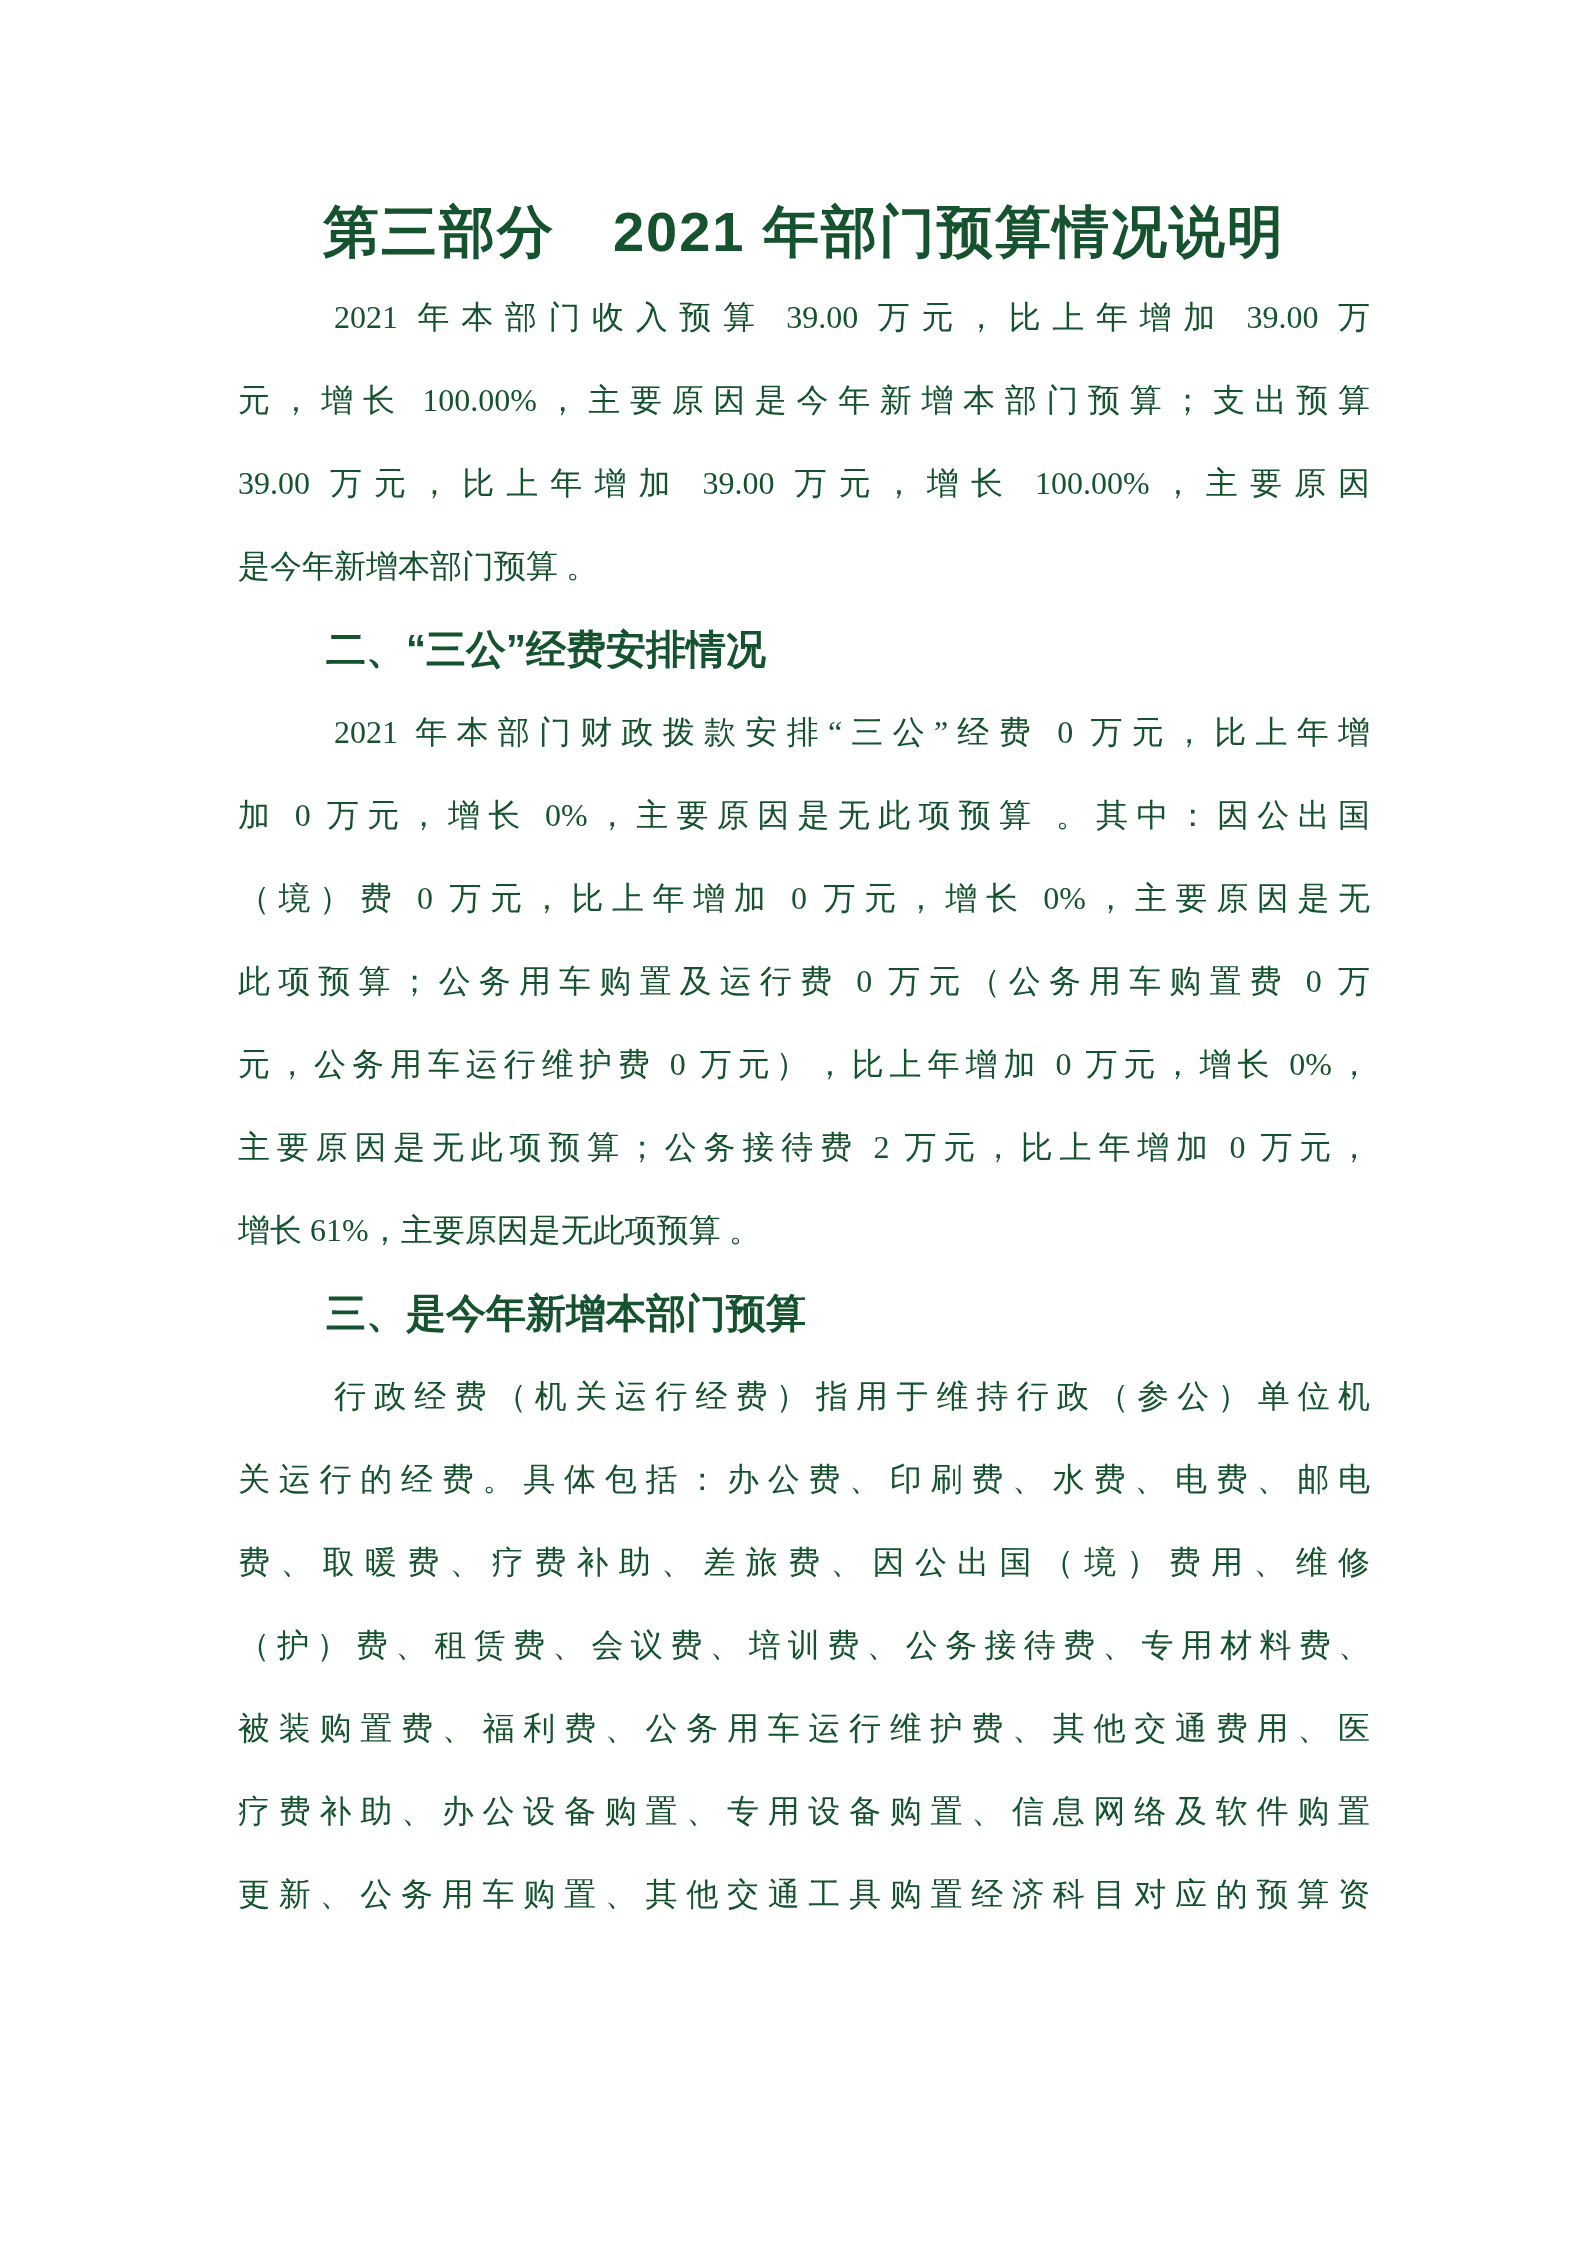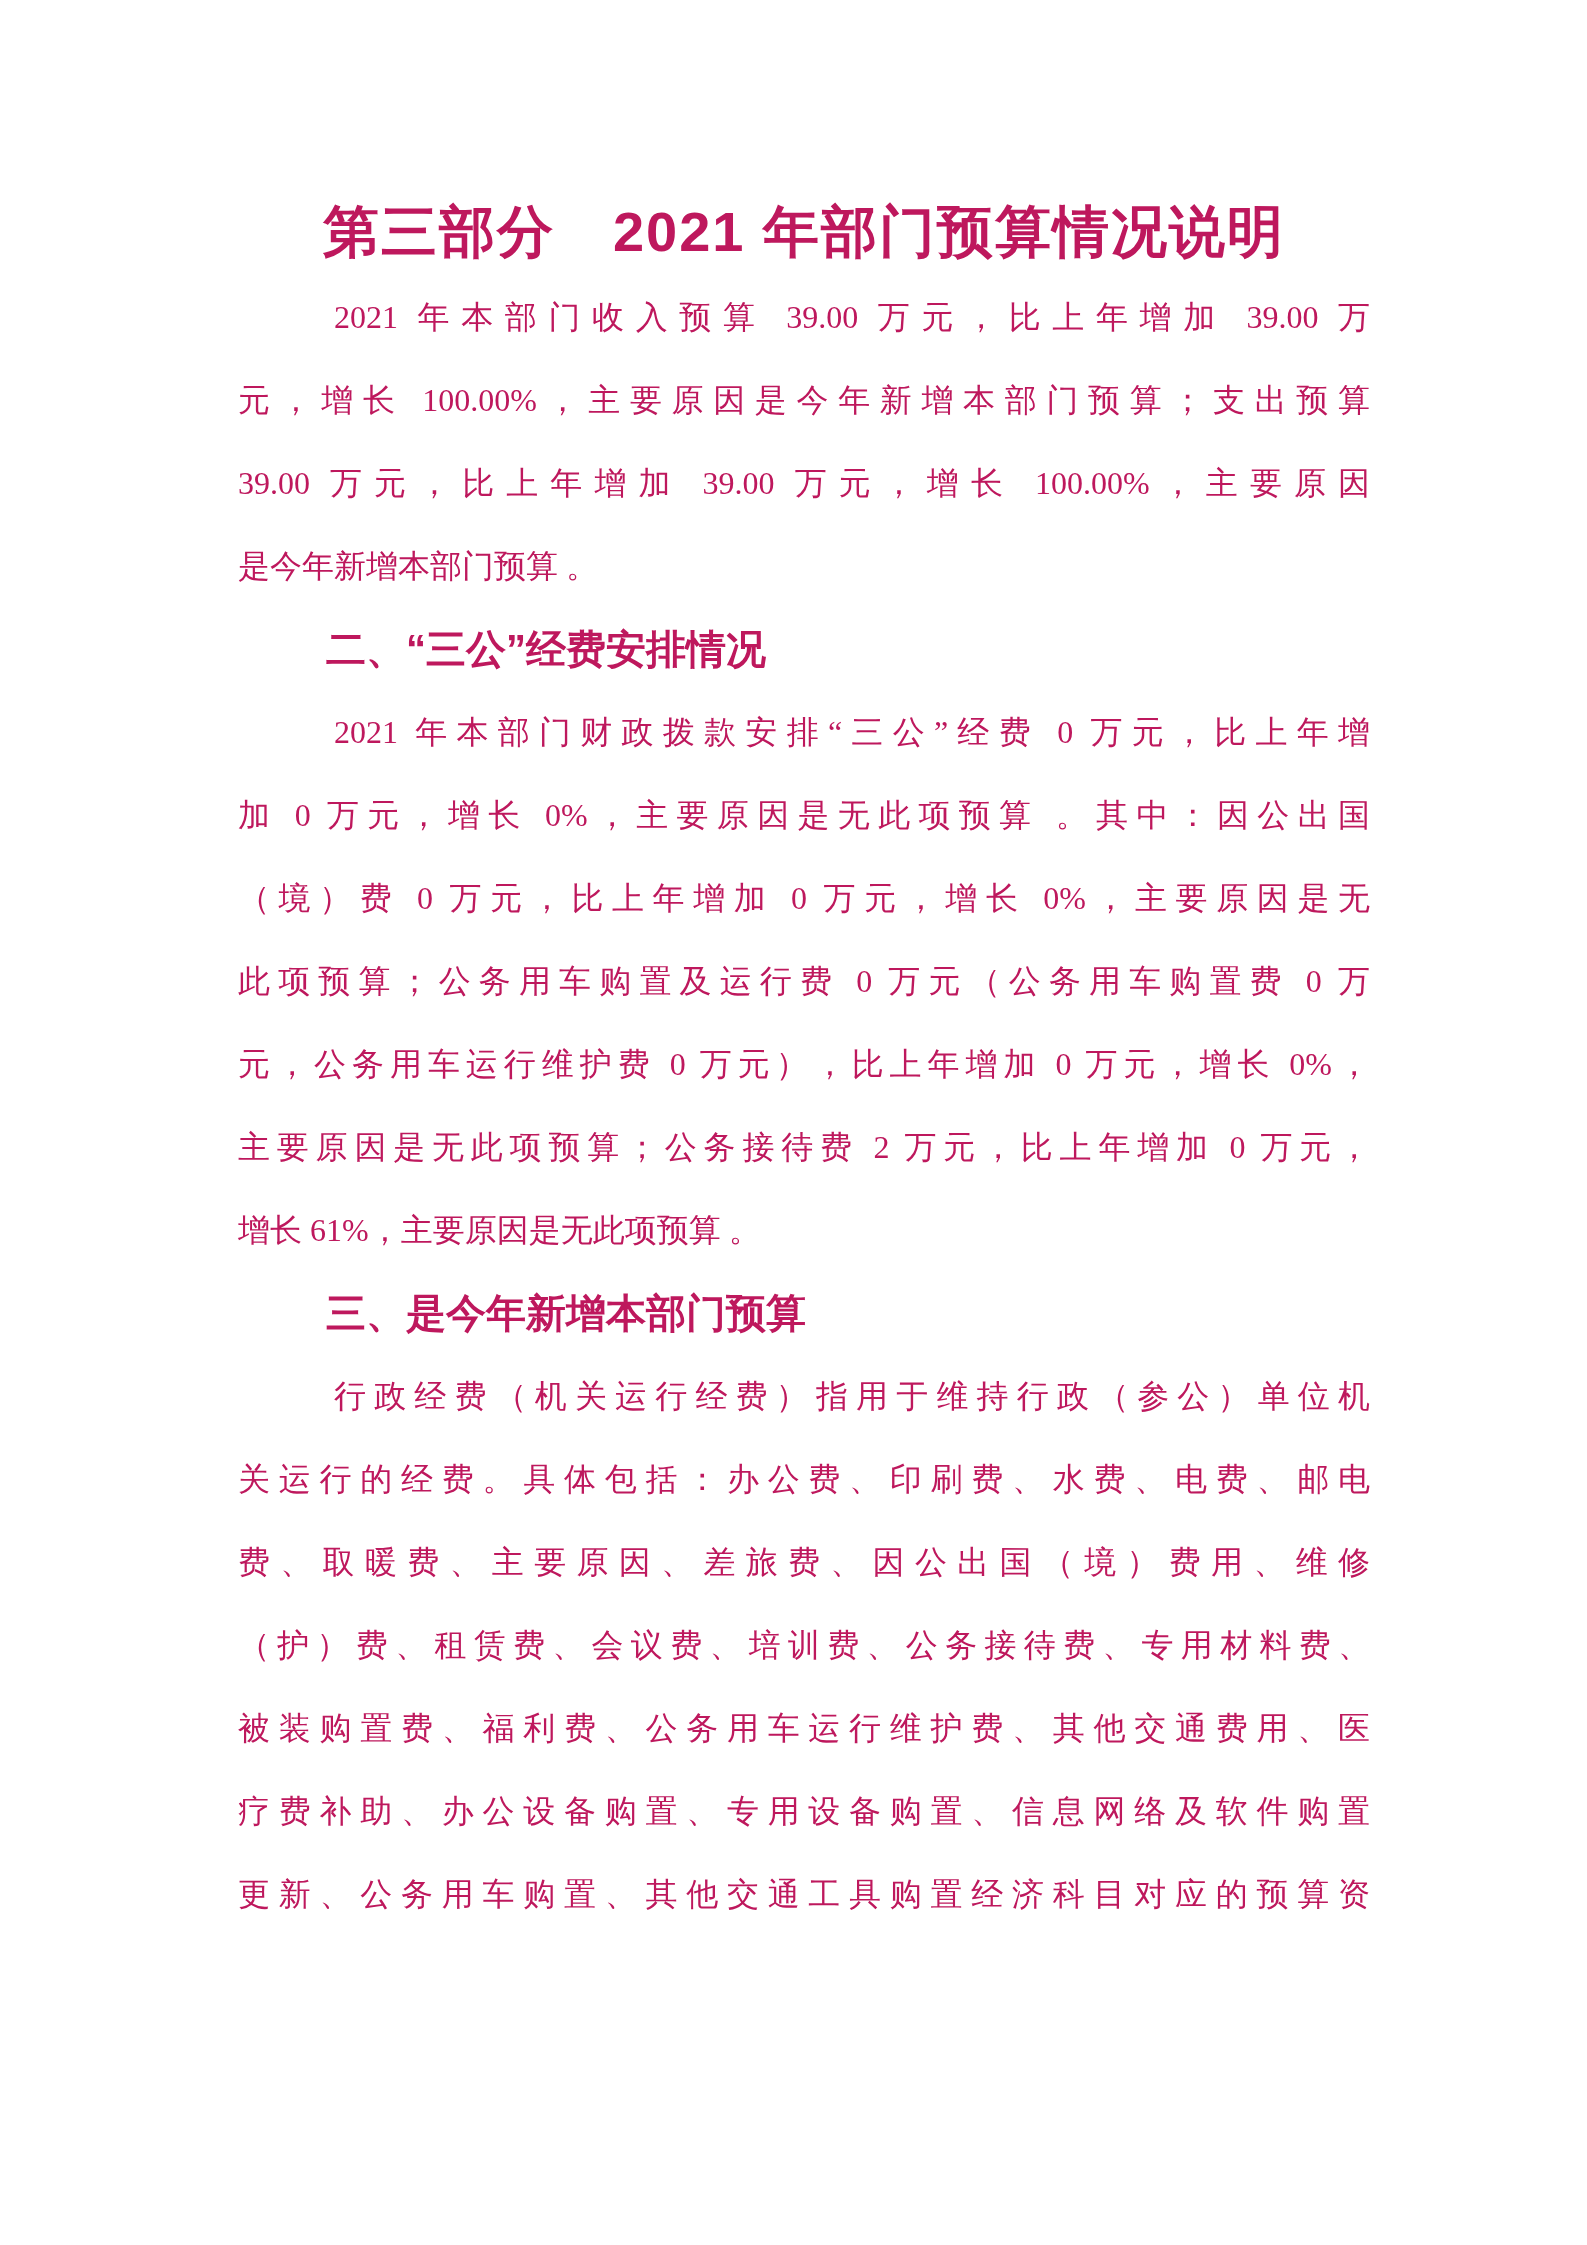--- a/index.html
+++ b/index.html
@@ -6,21 +6,21 @@
     margin: 0;
     padding: 0;
     background: #ffffff;
   }
   .page {
     position: relative;
     width: 1587px;
     height: 2245px;
     background: #ffffff;
     overflow: hidden;
-    color: #be185d;
+    color: #14532d;
   }
   .content {
     position: absolute;
     left: 238px;
     top: 0;
     width: 1132px;
     height: 100%;
   }
   .title {
     position: absolute;
@@ -84,20 +84,20 @@
         <p class="line first">2021 年本部门财政拨款安排“三公”经费 0 万元，比上年增</p>
         <p class="line">加 0 万元，增长 0%，主要原因是无此项预算 。其中：因公出国</p>
         <p class="line">（境）费 0 万元，比上年增加 0 万元，增长 0%，主要原因是无</p>
         <p class="line">此项预算；公务用车购置及运行费 0 万元（公务用车购置费 0 万</p>
         <p class="line">元，公务用车运行维护费 0 万元），比上年增加 0 万元，增长 0%，</p>
         <p class="line">主要原因是无此项预算；公务接待费 2 万元，比上年增加 0 万元，</p>
         <p class="line last">增长 61%，主要原因是无此项预算 。</p>
         <h2 class="heading">三、是今年新增本部门预算</h2>
         <p class="line first">行政经费（机关运行经费）指用于维持行政（参公）单位机</p>
         <p class="line">关运行的经费。具体包括：办公费、印刷费、水费、电费、邮电</p>
-        <p class="line">费、取暖费、主要原因、差旅费、因公出国（境）费用、维修</p>
+        <p class="line">费、取暖费、疗费补助、差旅费、因公出国（境）费用、维修</p>
         <p class="line">（护）费、租赁费、会议费、培训费、公务接待费、专用材料费、</p>
         <p class="line">被装购置费、福利费、公务用车运行维护费、其他交通费用、医</p>
         <p class="line">疗费补助、办公设备购置、专用设备购置、信息网络及软件购置</p>
         <p class="line">更新、公务用车购置、其他交通工具购置经济科目对应的预算资</p>
       </div>
   </div>
 </div>
 
 </body></html>

